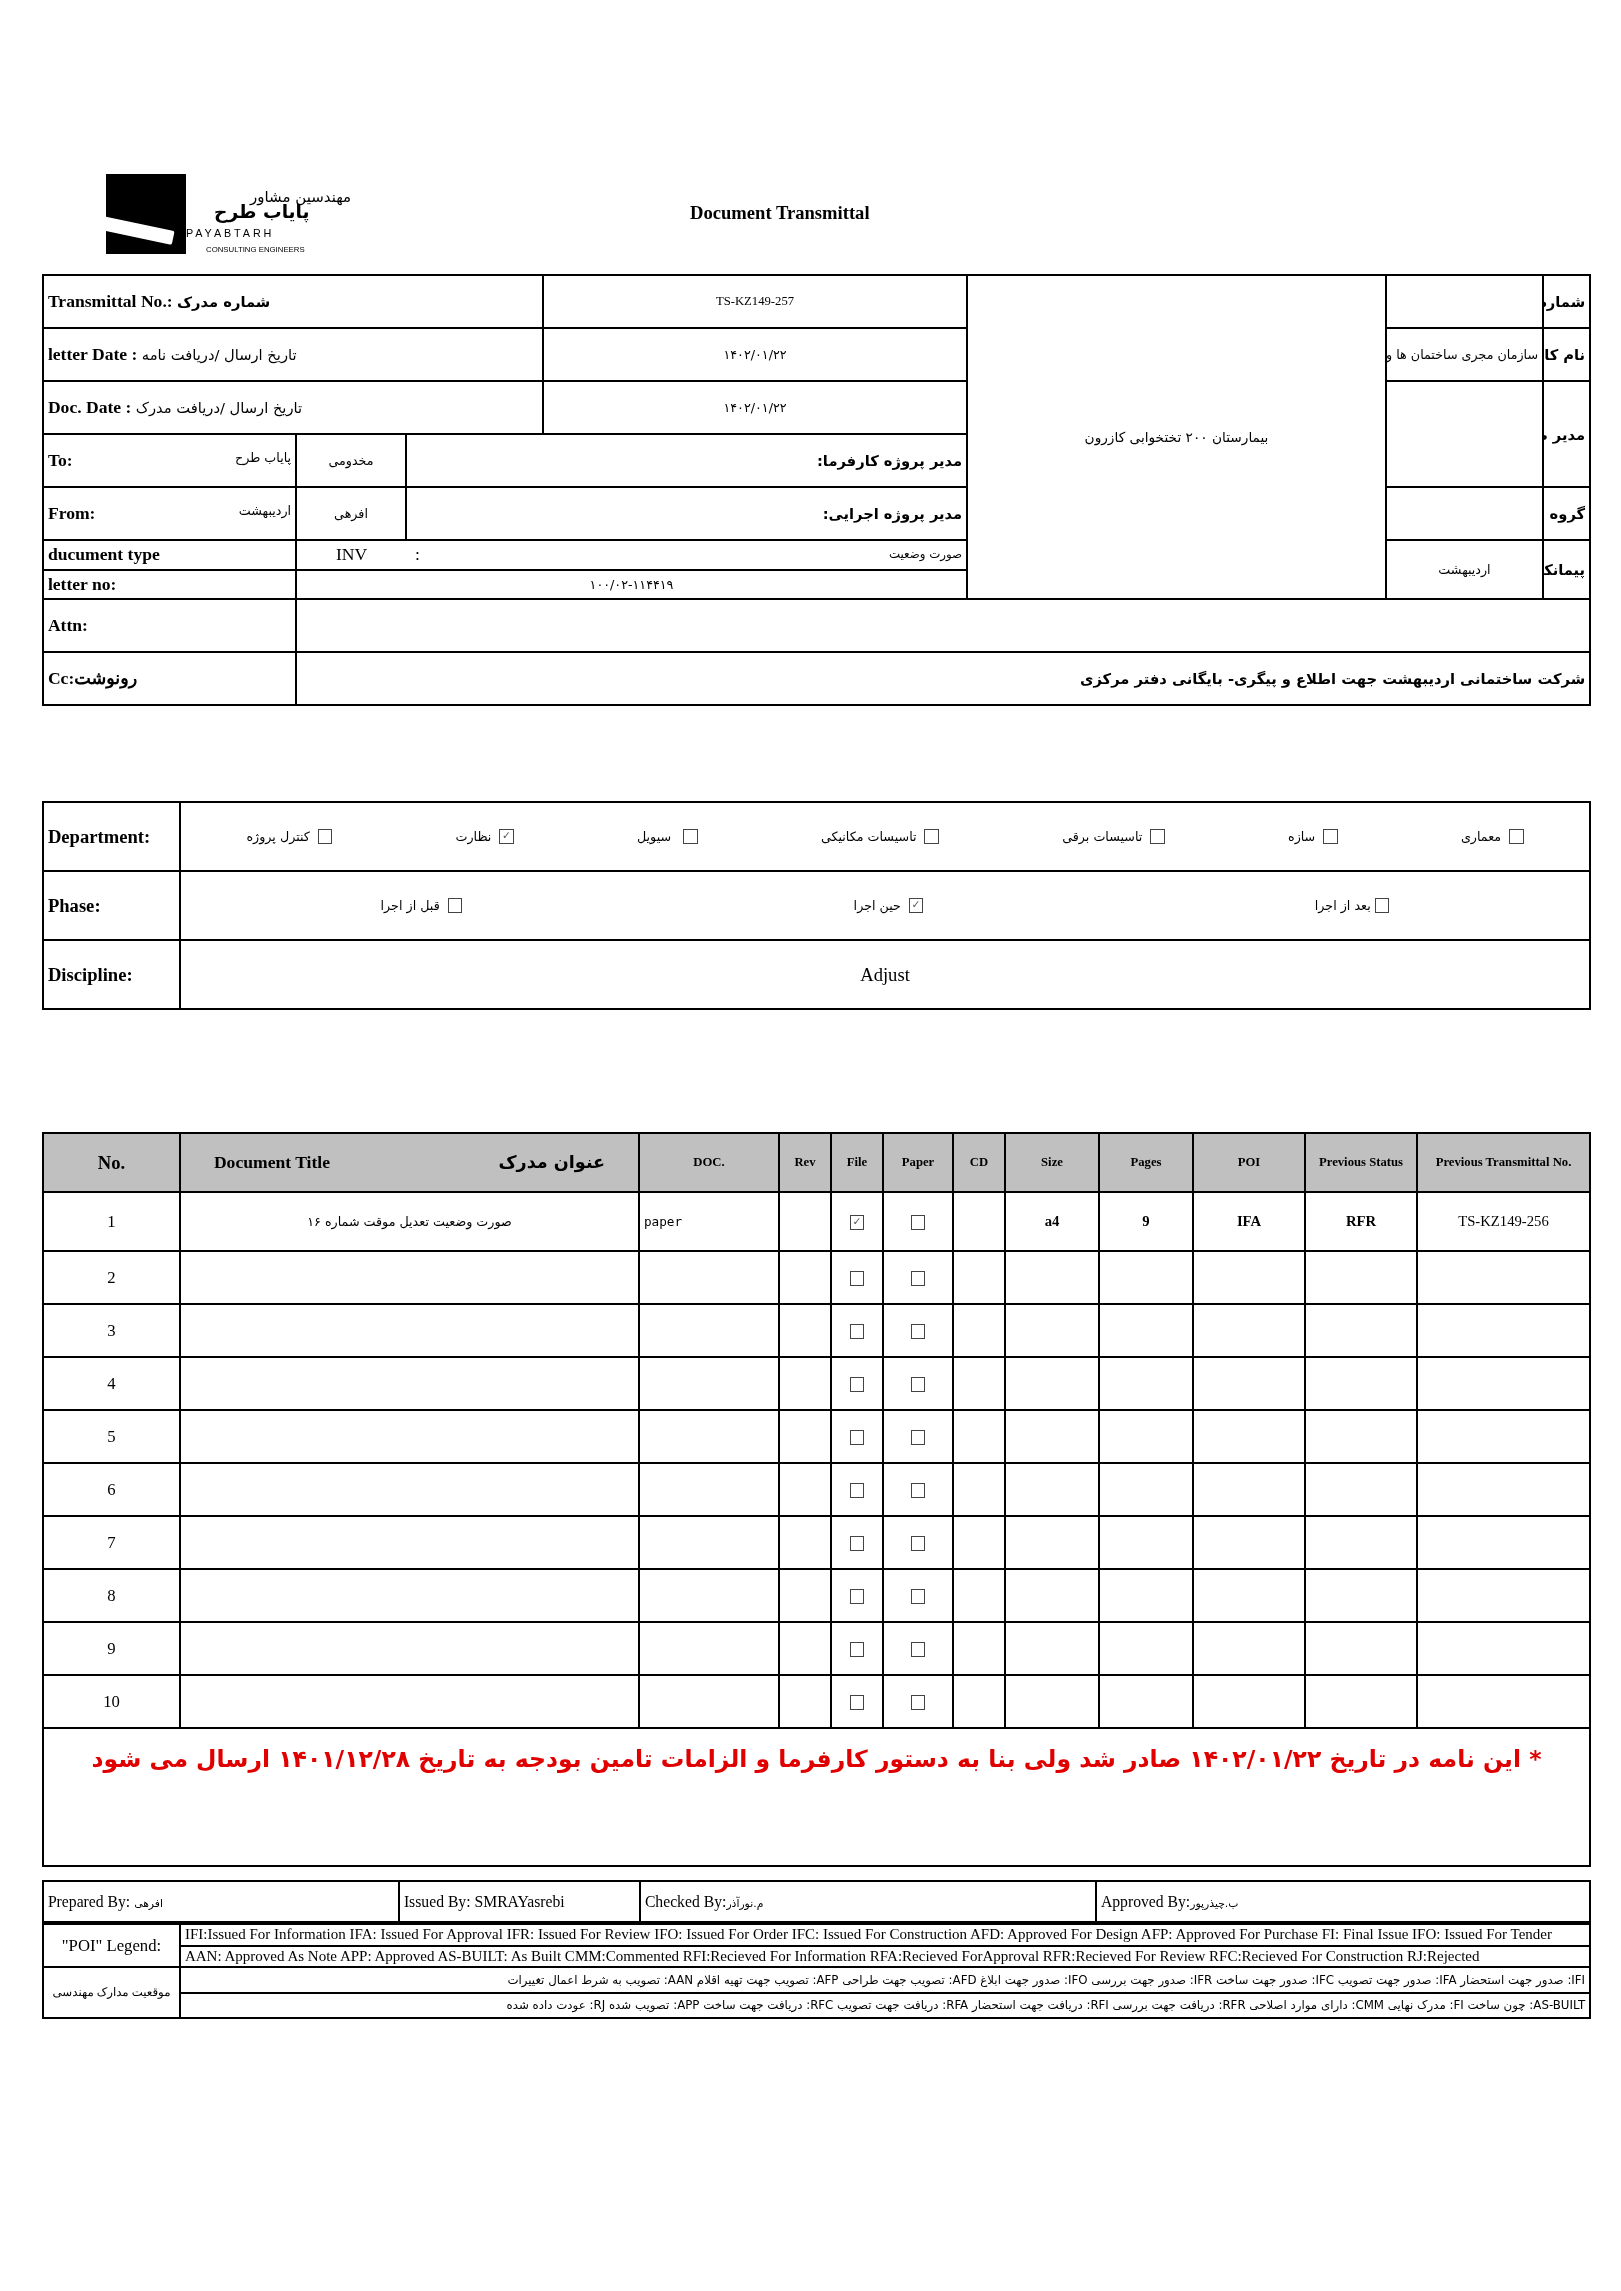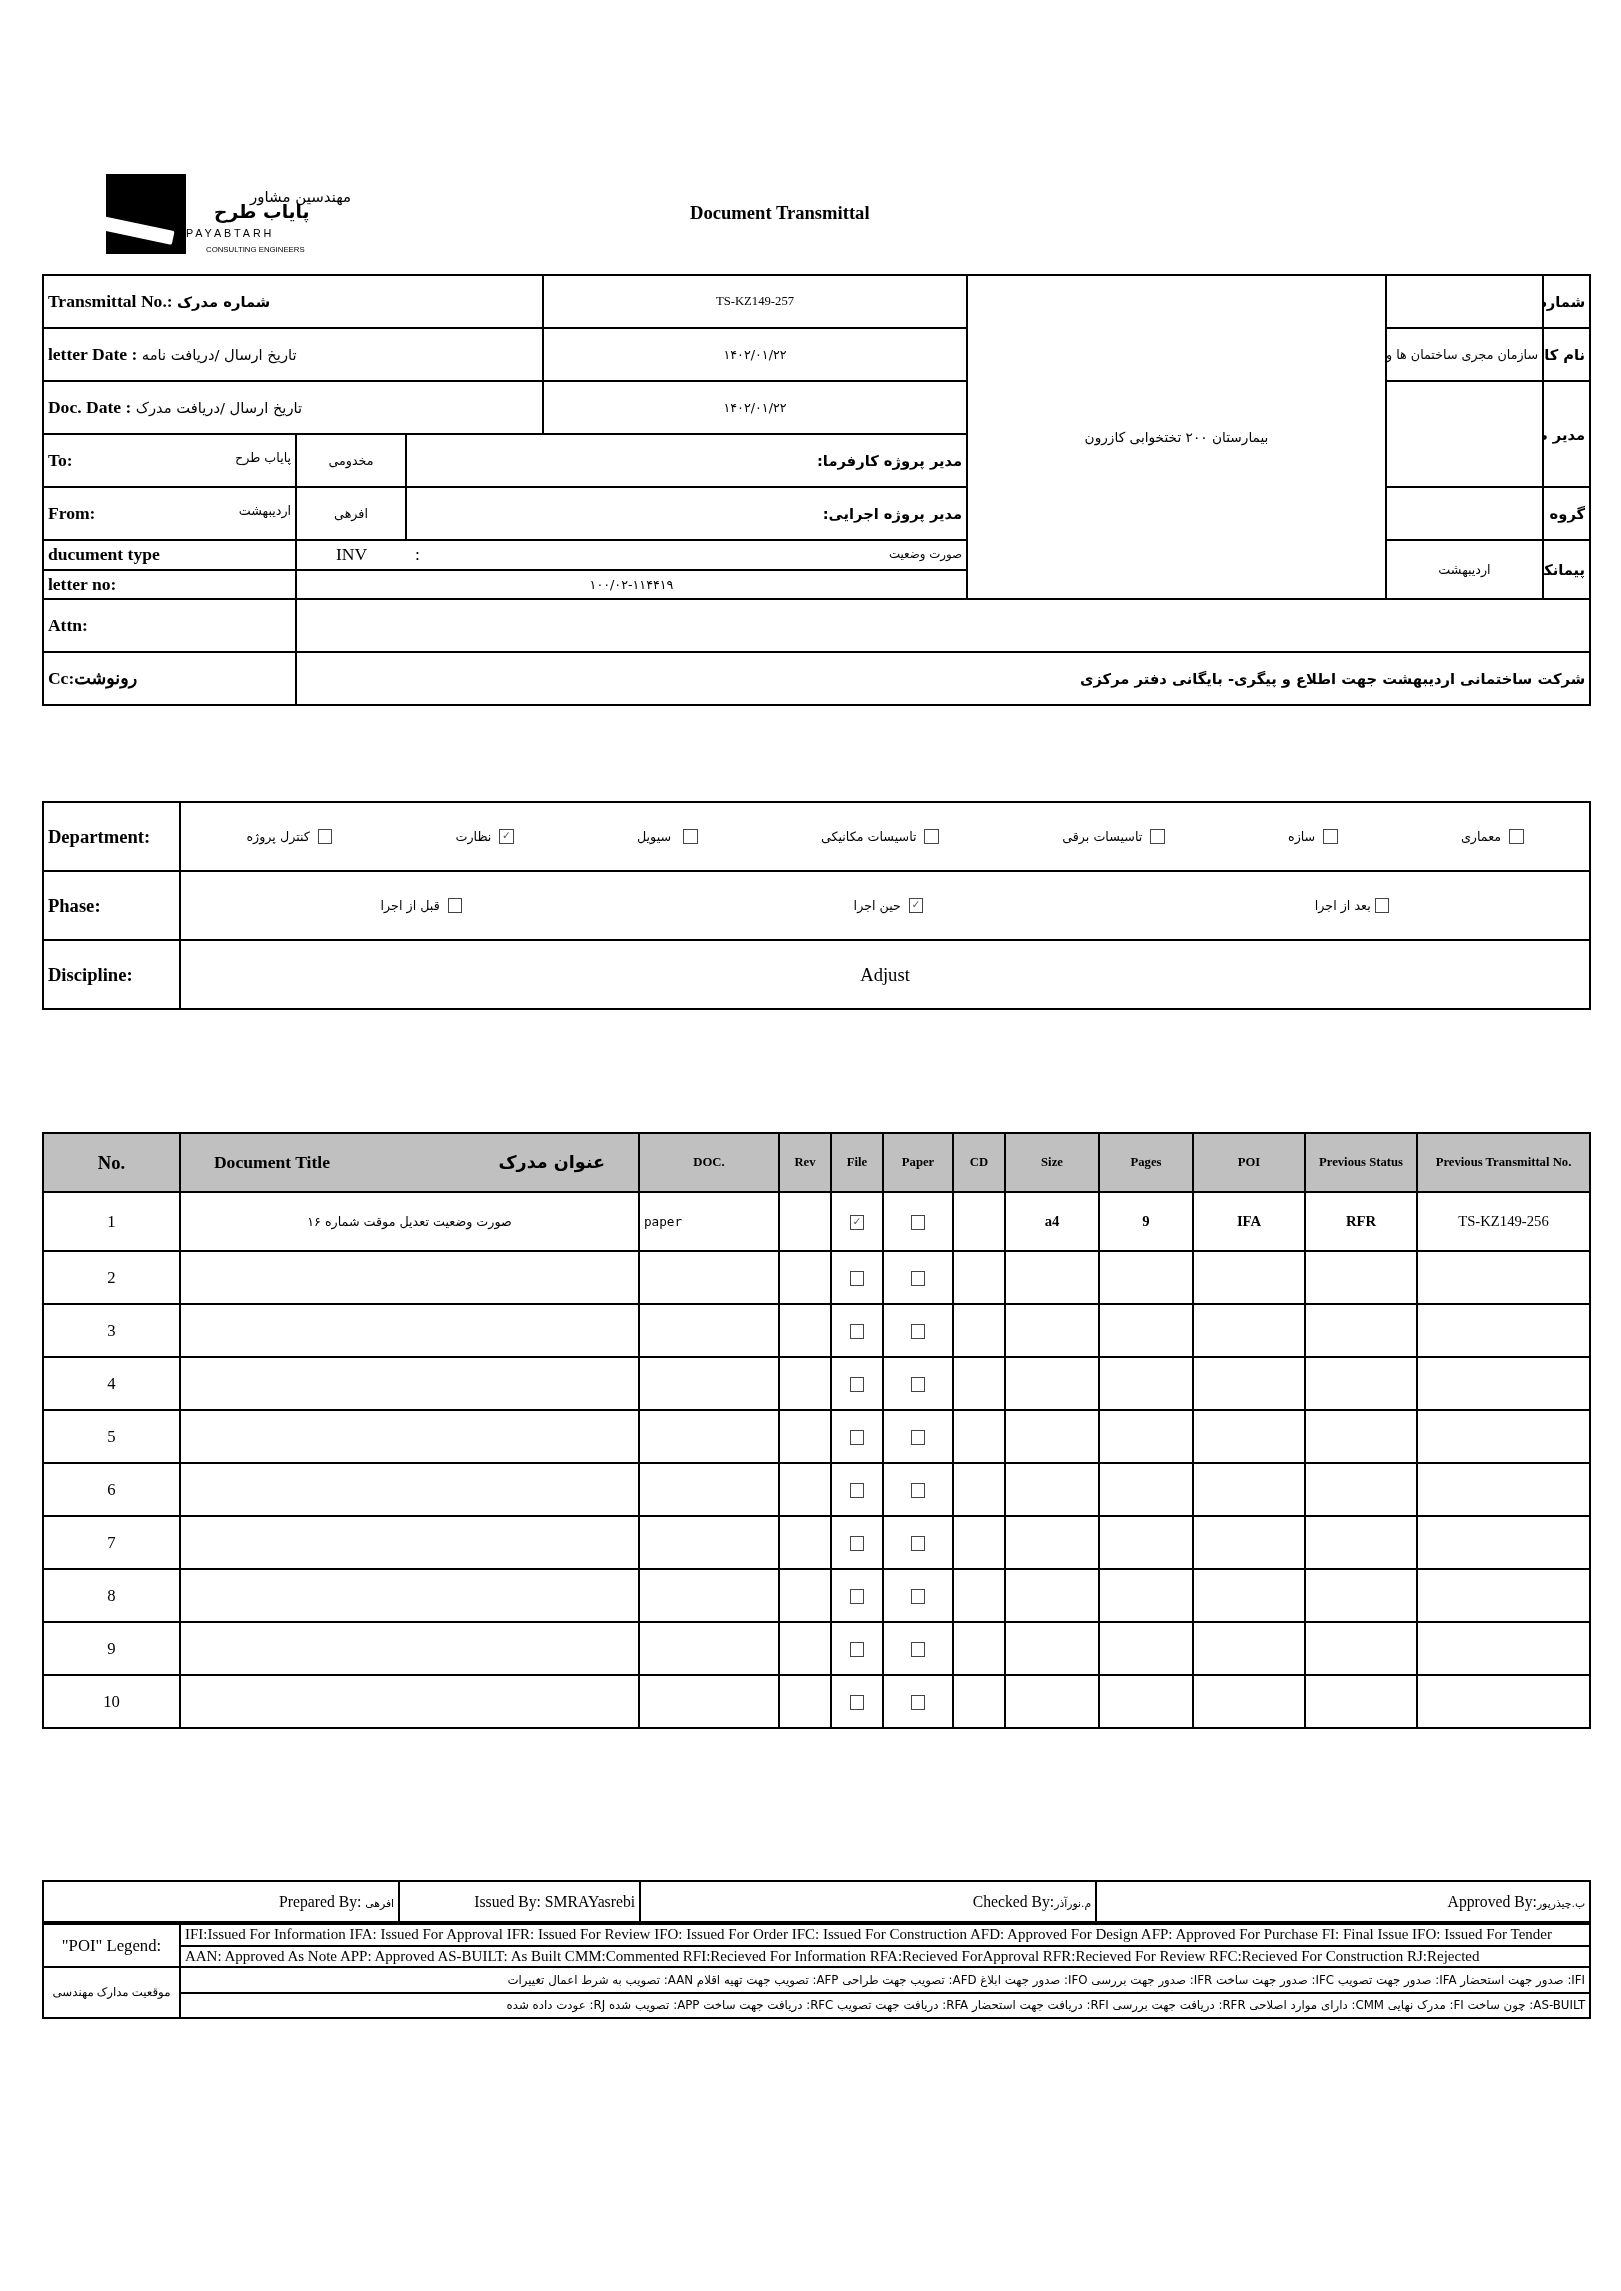--- a/index.html
+++ b/index.html
@@ -349,24 +349,29 @@
         <td style="height: 51px;"><span class="cb"></span></td>
         <td style="height: 51px;"></td>
         <td style="font-weight: bold; font-size: 14.7px; height: 51px;"></td>
         <td style="font-weight: bold; font-size: 14.7px; height: 51px;"></td>
         <td style="font-weight: bold; font-size: 14.7px; height: 51px;"></td>
         <td style="font-weight: bold; font-size: 14.7px; height: 51px;"></td>
         <td style="font-size: 14.7px; height: 51px;"></td>
       </tr>
     </tbody>
   <tbody>
+  <tr>
+    <td colspan="12" style="height:120px;vertical-align:top;padding-top:15.7px">
+      <div class="note" style="color: rgb(224, 0, 0);">* این نامه در تاریخ ۱۴۰۲/۰۱/۲۲ صادر شد ولی بنا به دستور کارفرما و الزامات تامین بودجه به تاریخ ۱۴۰۱/۱۲/۲۸ ارسال می شود</div>
+    </td>
+  </tr>
 </tbody>
   </table>
 
-<table class="sig outer" style="left:42px;top:1880px;width:1549px;text-align:right;">
+<table class="sig outer" style="left:42px;top:1880px;width:1549px;">
   <colgroup>
       <col style="width:356px">
       <col style="width:241px">
       <col style="width:456px">
       <col>
     </colgroup>
   <tbody>
       <tr>
     <td><span>Prepared By:</span> <span style="font-family:'DejaVu Sans',sans-serif;font-size:10.8px">افرهی</span></td>
     <td><span>Issued By:</span> <span>SMRAYasrebi</span></td>

